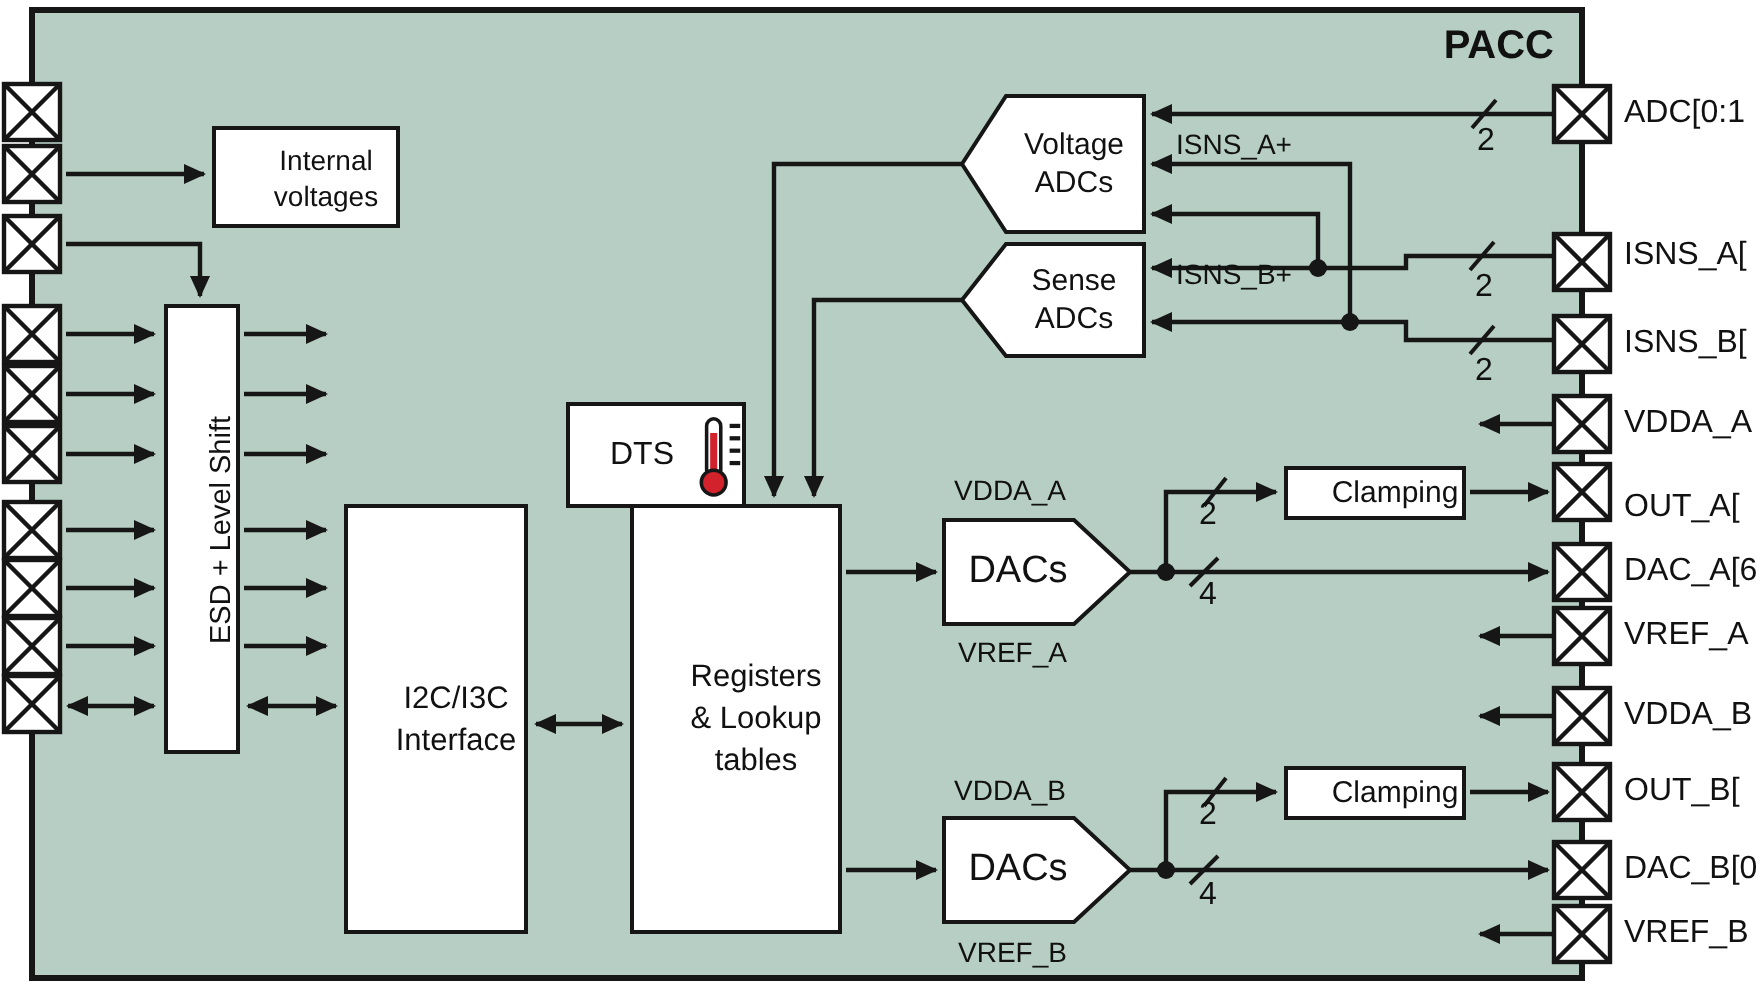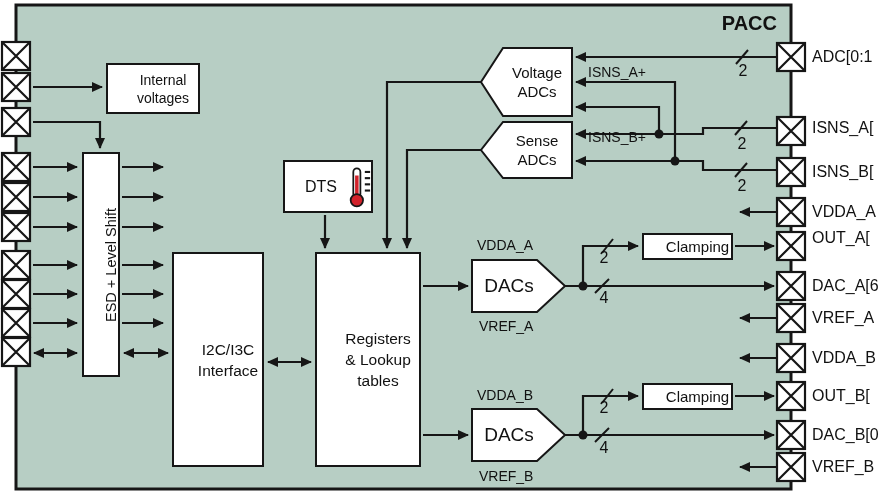--- a/index.html
+++ b/index.html
@@ -15,21 +15,21 @@
   .wire{fill:none;stroke:#161616;stroke-width:2.2;}
   .slash{stroke:#161616;stroke-width:2;}
   .dot{fill:#161616;stroke:none;}
   .pent{fill:#ffffff;stroke:#161616;stroke-width:2;}
   .pin{fill:#ffffff;stroke:#161616;stroke-width:2.2;}
   .chip{fill:#b7cec4;stroke:#161616;stroke-width:3;}
   .vert{transform:rotate(-90deg);white-space:nowrap;}
   .fs14{font-size:14px;line-height:18px;}
   .fs15{font-size:15px;line-height:19px;}
   .fs155{font-size:15.5px;line-height:21px;}
-  .fs16{font-size:16px;line-height:20px;}
+  .fs16{font-size:16px;line-height:20px;margin-top:41px;}
   .fs19{font-size:19px;line-height:22px;}
   .num{font-size:16px;line-height:16px;width:16px;text-align:center;}
   .pinlbl{font-size:16px;line-height:20px;height:20px;left:812px;}
   .netlbl{font-size:14px;line-height:15px;}
   .pacc{font-size:20px;font-weight:bold;text-align:right;width:107px;}
   .dtsrow{flex-direction:row;gap:11px;}
 </style>
 </head>
 <body>
 
@@ -204,21 +204,21 @@
   <div class="lbl num" style="left:596px;top:290px;">4</div>
   <div class="lbl num" style="left:596px;top:400px;">2</div>
   <div class="lbl num" style="left:596px;top:440px;">4</div>
 
   <div class="lbl pacc" style="left:670px;top:12px;">PACC</div>
 
   <div class="lbl pinlbl" style="top:47px;">ADC[0:1</div>
   <div class="lbl pinlbl" style="top:118px;">ISNS_A[</div>
   <div class="lbl pinlbl" style="top:162px;">ISNS_B[</div>
   <div class="lbl pinlbl" style="top:202px;">VDDA_A</div>
-  <div class="lbl pinlbl" style="top:228px;">OUT_A[</div>
+  <div class="lbl pinlbl" style="top:244px;">OUT_A[</div>
   <div class="lbl pinlbl" style="top:276px;">DAC_A[6</div>
   <div class="lbl pinlbl" style="top:308px;">VREF_A</div>
   <div class="lbl pinlbl" style="top:348px;">VDDA_B</div>
   <div class="lbl pinlbl" style="top:386px;">OUT_B[</div>
   <div class="lbl pinlbl" style="top:425px;">DAC_B[0</div>
   <div class="lbl pinlbl" style="top:457px;">VREF_B</div>
 
 </div>
 
 </body></html>

